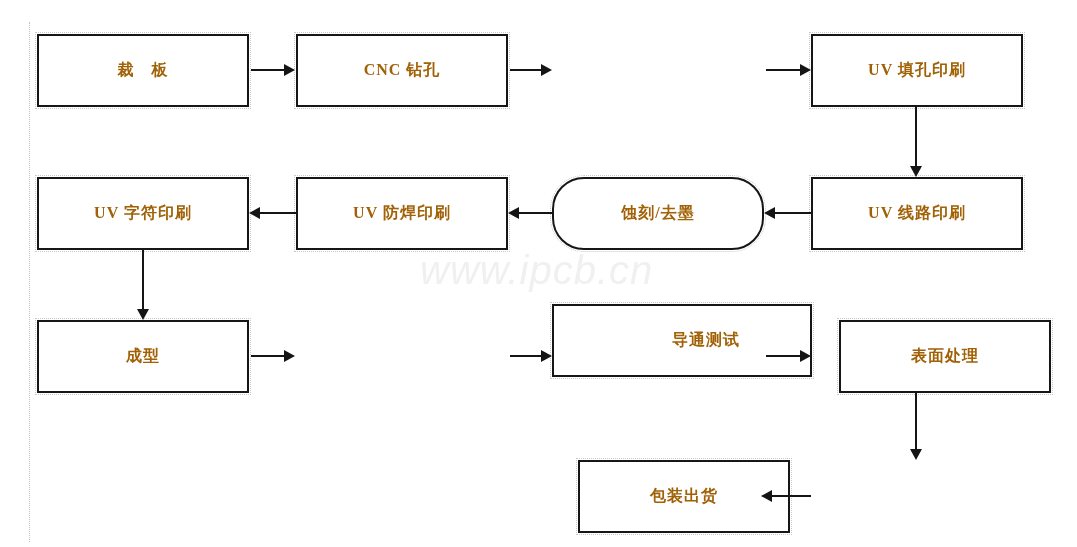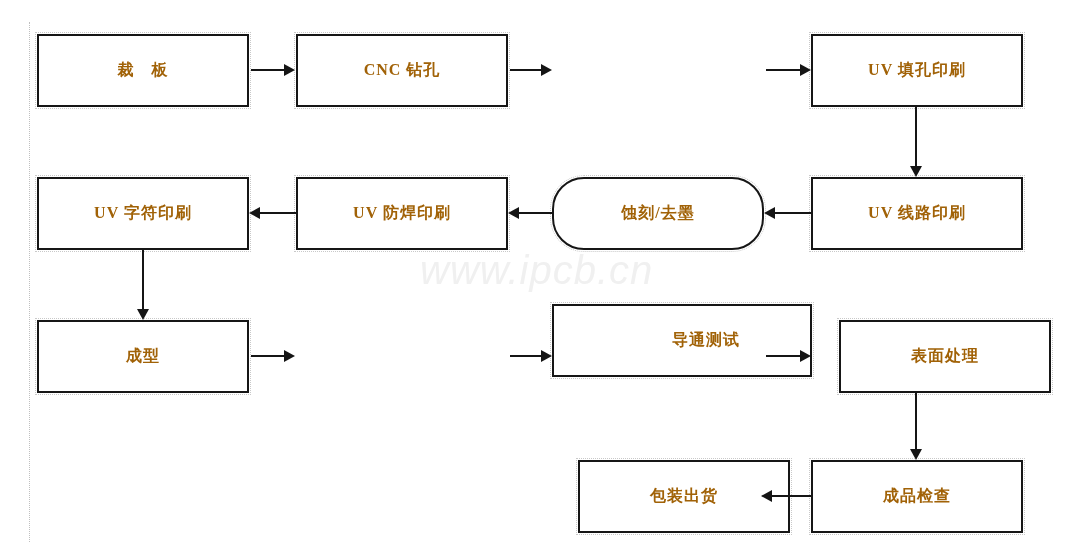--- a/index.html
+++ b/index.html
@@ -124,23 +124,20 @@
   <div class="node" style="left:552px;top:304px;padding-left:48px;">
     <span class="node-label">导通测试</span>
   </div>
   <div class="node" style="left:811px;top:320px;margin-left:28px;">
     <span class="node-label">表面处理</span>
   </div>
 
   <div class="node" style="left:578px;top:460px;">
     <span class="node-label">包装出货</span>
   </div>
-  <div class="node" style="left:811px;top:460px;">
-    <span class="node-label">成品检查</span>
-  </div>
 
   <div class="h-arrow right" style="left:251px;top:69px;width:33px;"></div>
   <div class="h-arrow right" style="left:510px;top:69px;width:31px;"></div>
   <div class="h-arrow right" style="left:766px;top:69px;width:34px;"></div>
 
   <div class="v-arrow down" style="left:915px;top:107px;height:59px;"></div>
 
   <div class="h-arrow left" style="left:775px;top:212px;width:36px;"></div>
   <div class="h-arrow left" style="left:519px;top:212px;width:33px;"></div>
   <div class="h-arrow left" style="left:260px;top:212px;width:36px;"></div>

